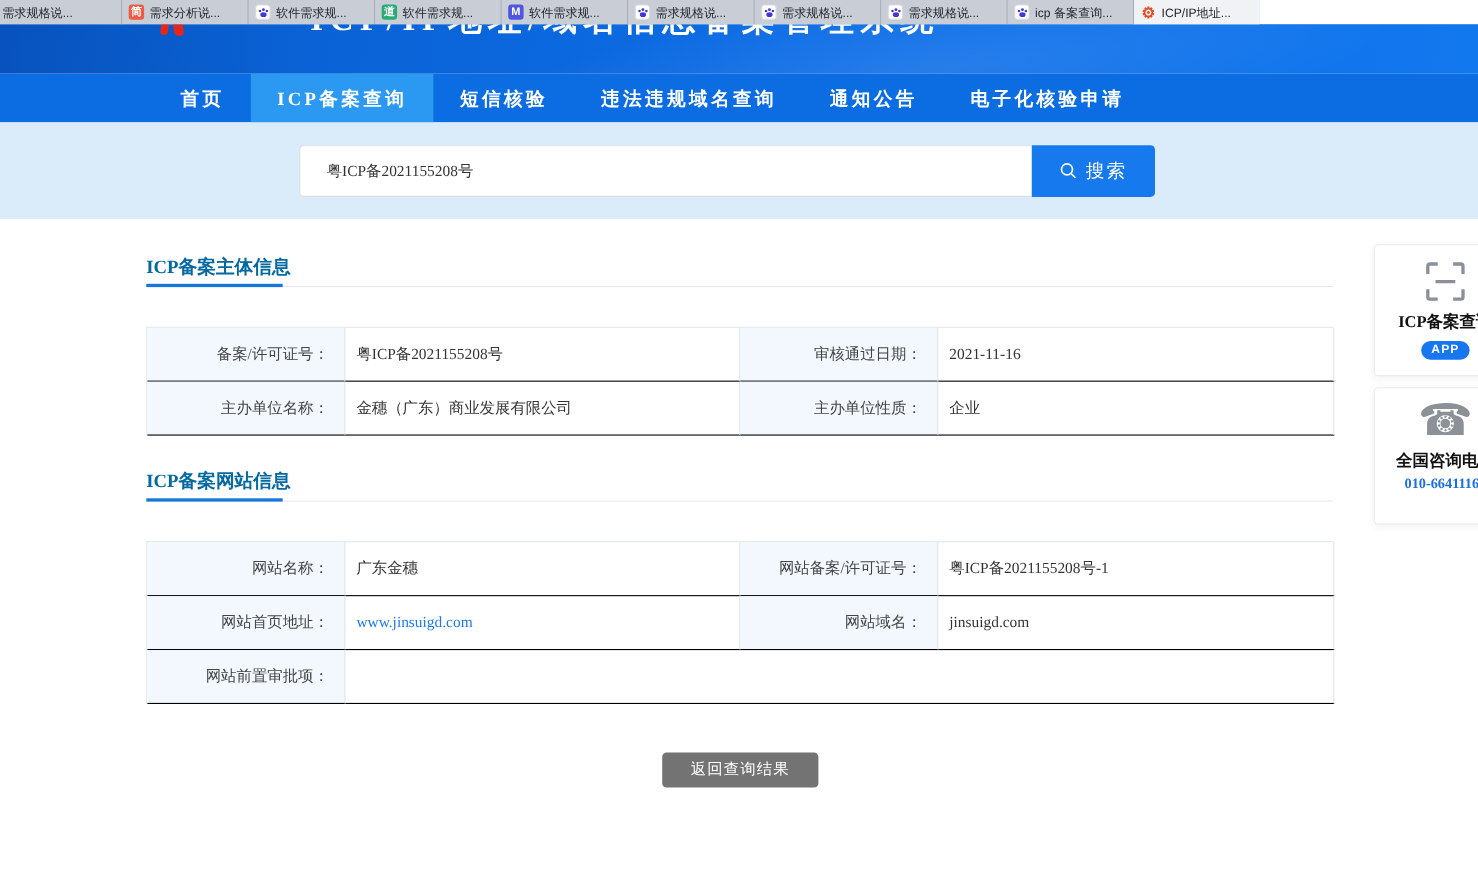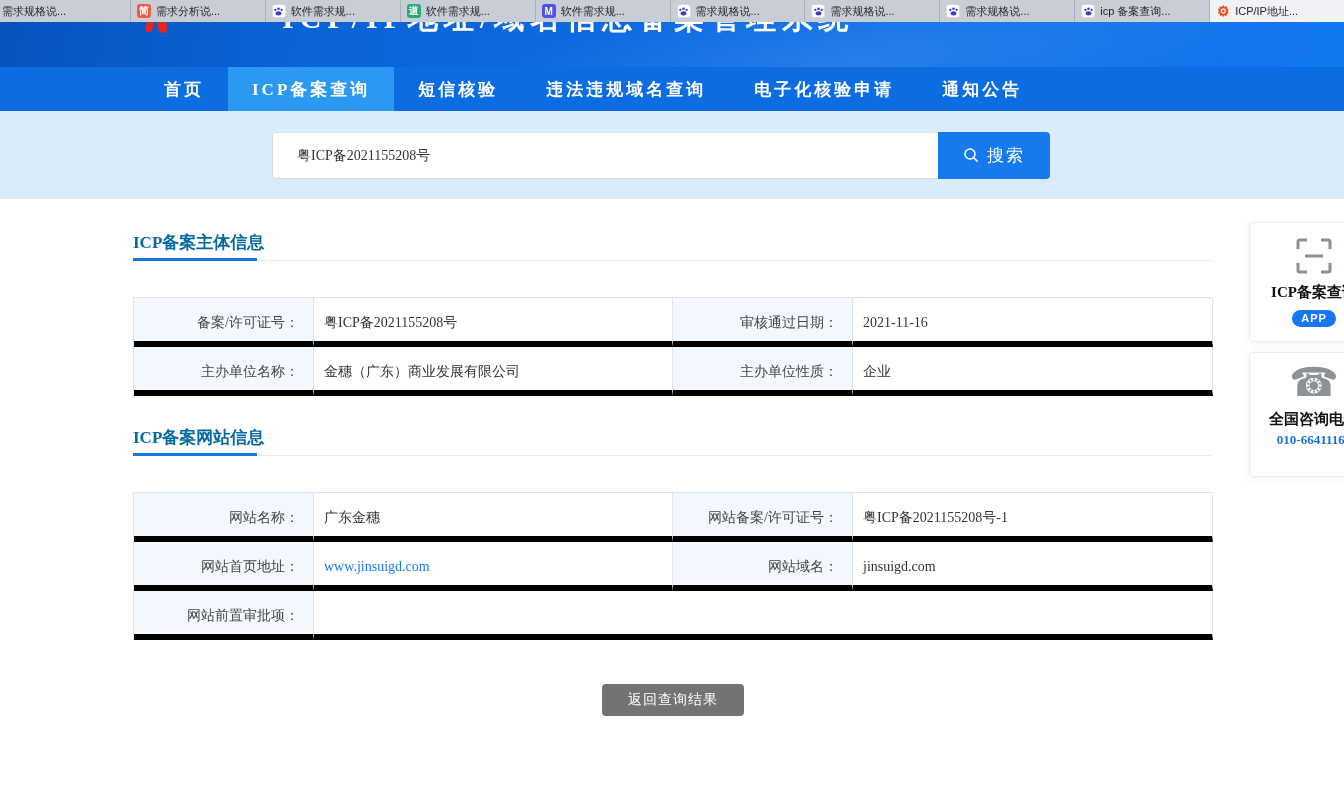--- a/index.html
+++ b/index.html
@@ -3,21 +3,21 @@
 <meta charset="utf-8">
 <style>
   html,body{margin:0;padding:0;}
   body{
     width:1344px;height:807px;position:relative;overflow:hidden;
     background:#ffffff;font-family:"Liberation Sans",sans-serif;
     -webkit-font-smoothing:antialiased;
   }
   
   .tabbar{
-    position:absolute;left:0;top:0;width:1344px;height:22px;
+    position:absolute;left:0;top:0;width:1145px;height:22px;
     background:#c9cdd6;display:flex;align-items:stretch;z-index:30;
   }
   .tab{
     flex:1 1 0;display:flex;align-items:center;gap:5px;
     padding:0 6px;font-size:11px;color:#23262c;overflow:hidden;white-space:nowrap;
     border-right:1px solid #aab0bb;cursor:default;
   }
   .tab.active{background:#f1f2f5;}
   .tab .favicon{width:14px;height:14px;flex:0 0 14px;border-radius:3px;
     display:flex;align-items:center;justify-content:center;font-size:10px;font-weight:bold;color:#fff;}
@@ -81,21 +81,21 @@
   .sec-title.first{margin-top:33px;}
   .sec-title.second{margin-top:31px;}
   .rule{position:relative;height:3px;margin-top:4px;}
   .rule::before{content:"";position:absolute;left:0;right:0;bottom:0;height:1px;background:#e7ebee;}
   .rule::after{content:"";position:absolute;left:0;top:0;width:124px;height:3px;background:#1677db;}
   .info-table{
     margin-top:36px;display:grid;grid-template-columns:180px 359px 180px 360px;
     border-top:1px solid #dfe5eb;border-left:1px solid #dfe5eb;background:#fff;
   }
   .cell{
-    height:49px;line-height:49px;border-right:1px solid #dfe5eb;border-bottom:6px solid #000000;
+    height:49px;line-height:49px;border-right:1px solid #dfe5eb;border-bottom:1px solid #000000;
     font-family:"Liberation Serif",serif;font-size:14px;color:#333;
     white-space:nowrap;overflow:hidden;
   }
   .cell.lbl{background:#f2f8fd;text-align:right;padding-right:14px;color:#444;box-sizing:border-box;}
   .cell.val{padding-left:10px;box-sizing:border-box;}
   .cell.span3{grid-column:span 3;}
   .cell a{color:#1a7af0;text-decoration:none;}
   .back-btn{
     display:block;margin:44px 0 0 469px;width:142px;height:32px;border:none;border-radius:4px;
     background:#737373;color:#fff;font-family:"Liberation Serif",serif;font-size:14px;
@@ -221,22 +221,22 @@
       <i></i>
     </span>
   <h1 class="site-title">ICP/IP地址/域名信息备案管理系统</h1>
 </div>
 
 <nav class="navbar">
   <a class="nav-item">首页</a>
   <a class="nav-item active">ICP备案查询</a>
   <a class="nav-item">短信核验</a>
   <a class="nav-item">违法违规域名查询</a>
+  <a class="nav-item">通知公告</a>
   <a class="nav-item">电子化核验申请</a>
-  <a class="nav-item">通知公告</a>
 </nav>
 
 <div class="search-band">
   <div class="search-box">
     <input class="search-input" type="text" value="粤ICP备2021155208号" style="">
     <button class="search-btn">
       <svg width="17" height="17" viewBox="0 0 17 17">
           <circle cx="7" cy="7" r="5" fill="none" stroke="#ffffff" stroke-width="1.5"></circle>
           <line x1="10.8" y1="10.8" x2="14.6" y2="14.6" stroke="#ffffff" stroke-width="1.5"></line>
         </svg>

